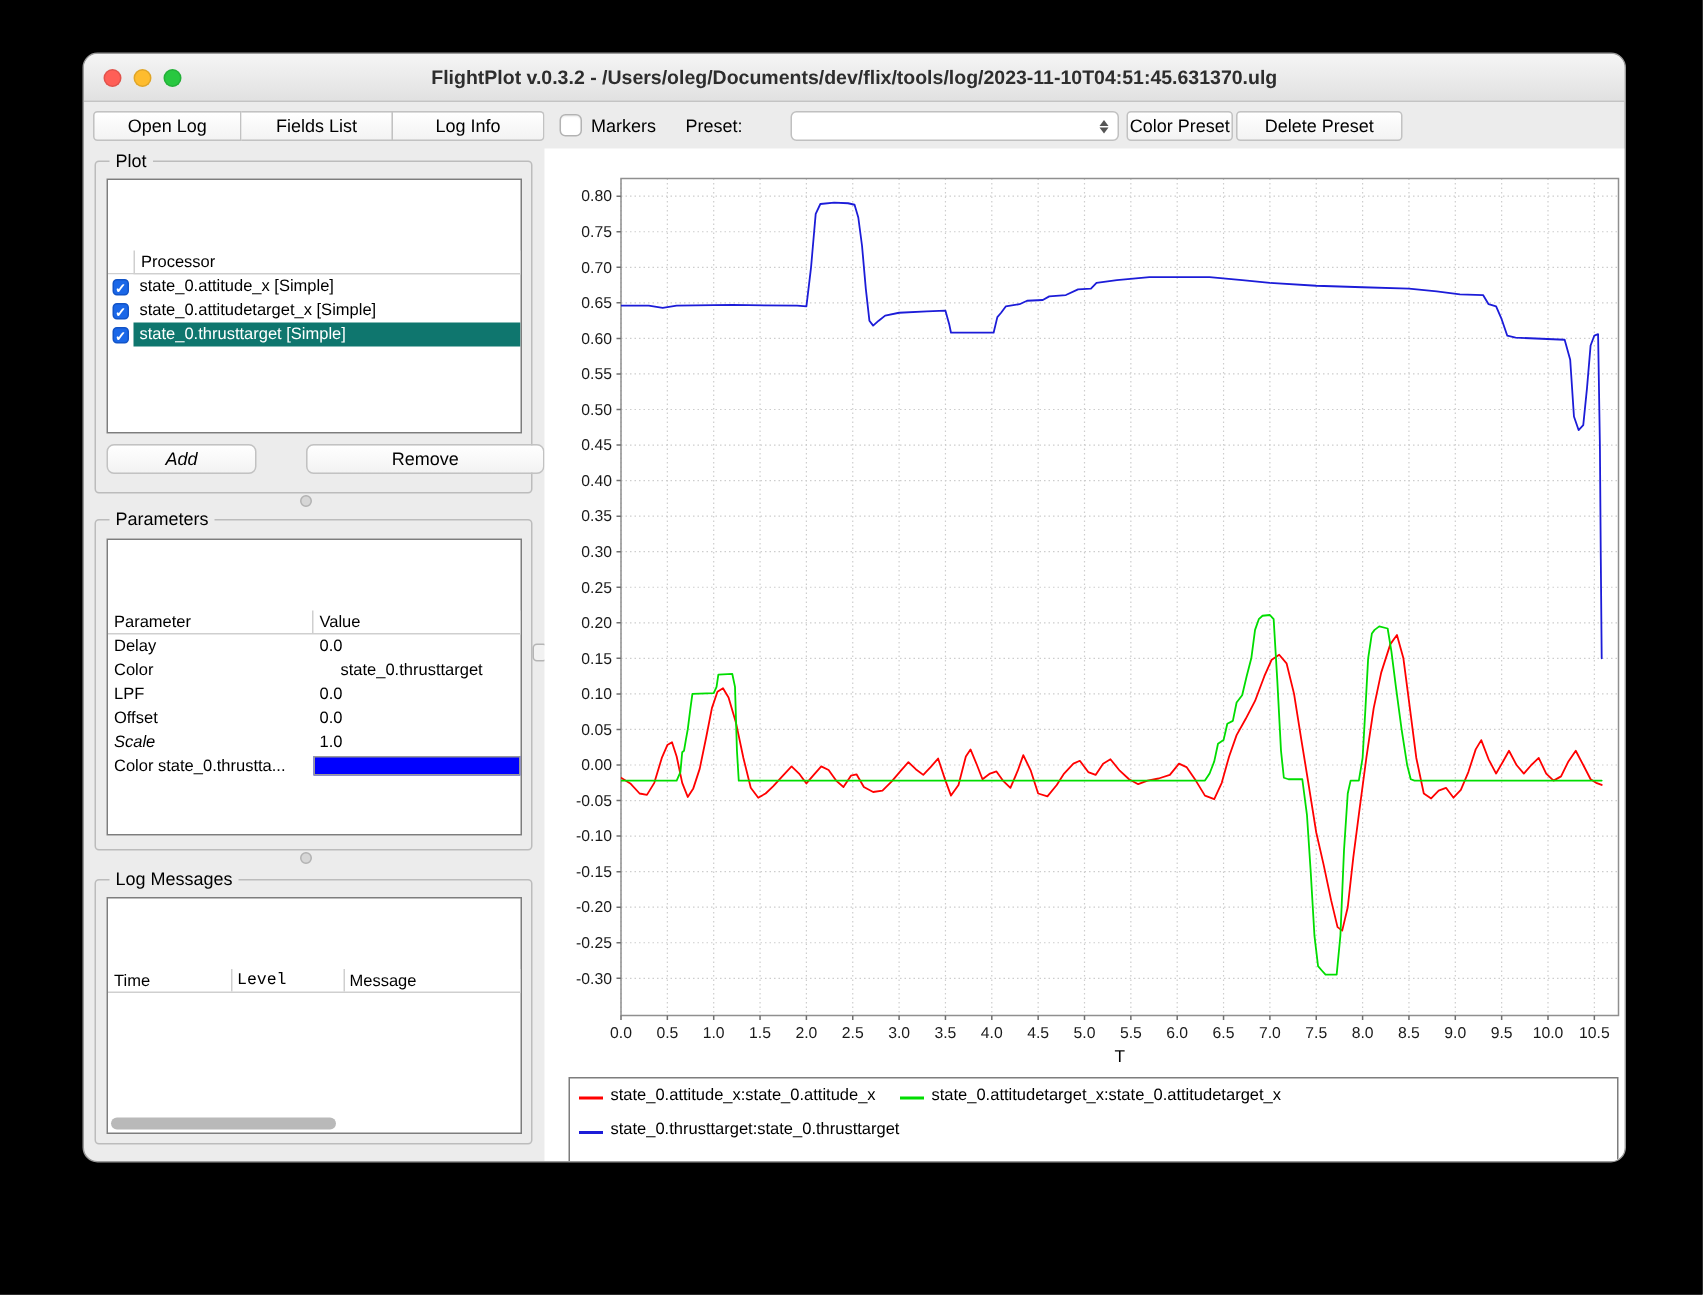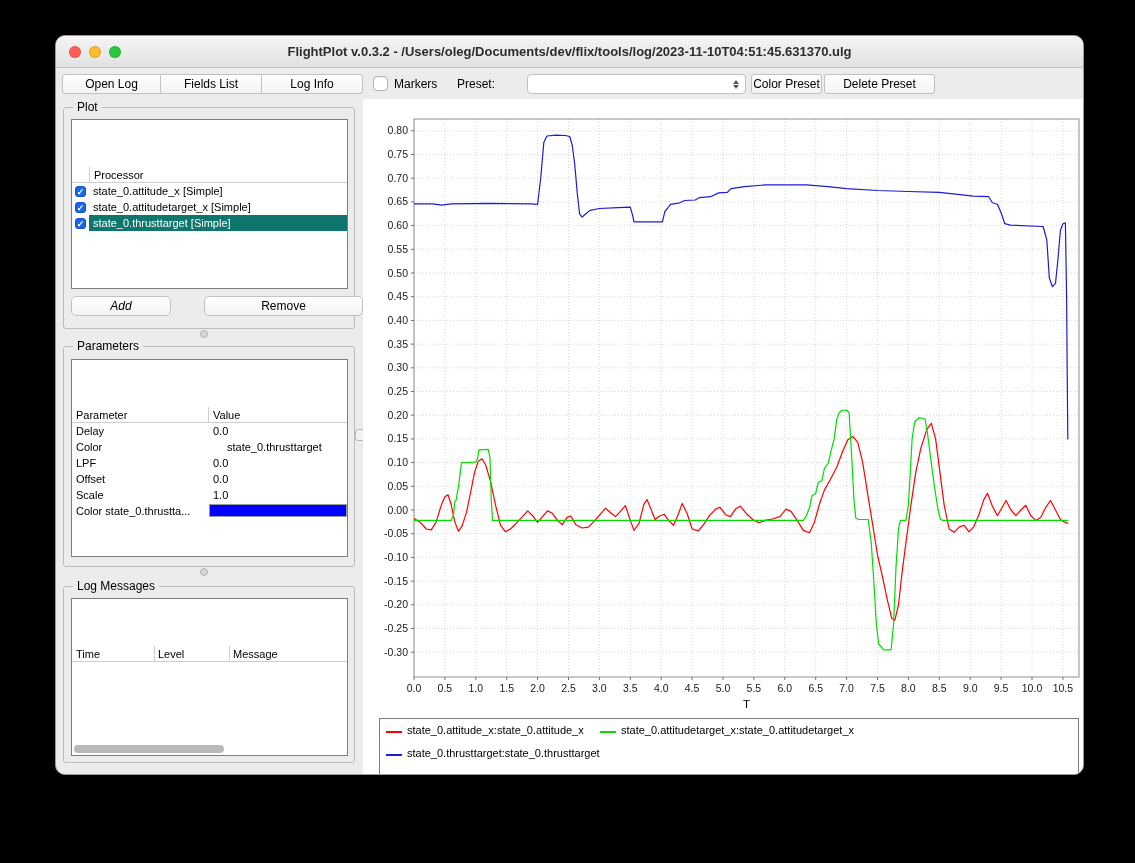--- a/index.html
+++ b/index.html
@@ -160,40 +160,40 @@
           </div>
           <div class="trow">
             <span class="pcell" style="left: 4px;">LPF</span>
             <span class="pcell" style="left: 141px;">0.0</span>
           </div>
           <div class="trow">
             <span class="pcell" style="left: 4px;">Offset</span>
             <span class="pcell" style="left: 141px;">0.0</span>
           </div>
           <div class="trow">
-            <span class="pcell" style="left: 4px;">Scale</span>
+            <span class="pcell" style="left: 4px; font-style: italic;">Scale</span>
             <span class="pcell" style="left: 141px;">1.0</span>
           </div>
           <div class="trow">
             <span class="pcell" style="left: 4px;">Color state_0.thrustta...</span>
             <span class="swatch" style="left: 137px; top: 1px; width: 138px; height: 13px; background: rgb(0, 0, 255);"></span>
           </div>
         </div>
     </div>
 
     <span class="dot" style="left:144px; top:532px;"></span>
 
     <div class="group" style="left:7px; top:550px; width:292px; height:177px;">
       <span class="group-title">Log Messages</span>
     </div>
     <div class="table" style="left:15px; top:562px; width:277px; height:158px;">
       <div class="thead">
         <span class="th" style="left:4px;">Time</span>
         <span class="col-divider" style="left:82px;"></span>
-        <span class="th" style="left:86px;">Level</span>
+        <span class="th" style="left:86px;font-family:Liberation Mono, monospace;">Level</span>
         <span class="col-divider" style="left:157px;"></span>
         <span class="th" style="left:161px;">Message</span>
       </div>
       <div id="log-rows"></div>
       <span class="hscroll" style="width:150px;"></span>
     </div>
 
     <span id="v-split-handle"></span>
 
     <div id="chart-bg"></div>

